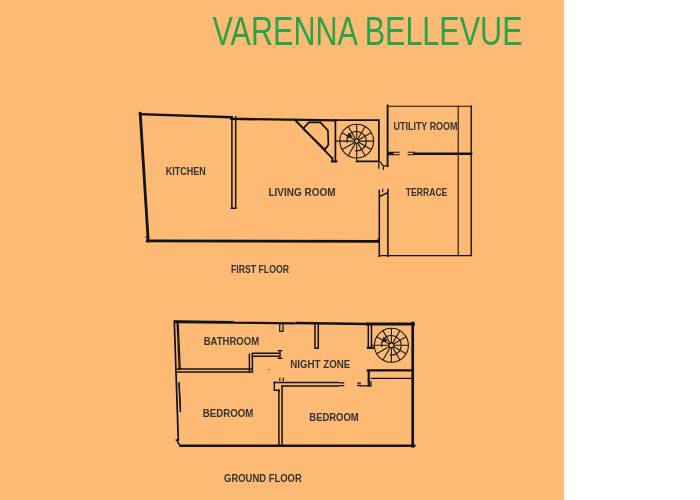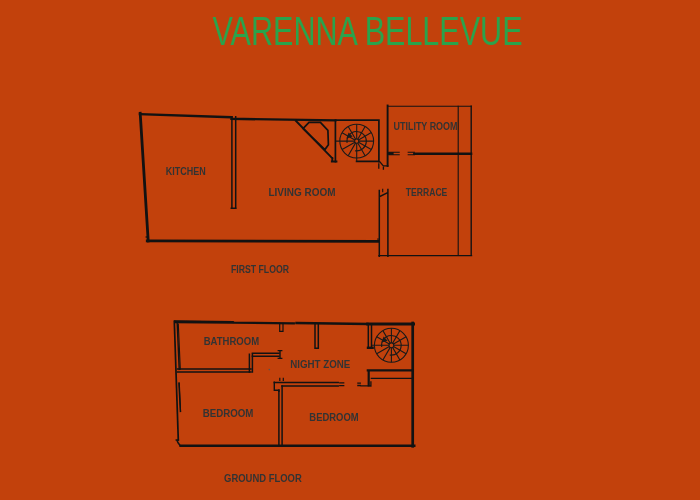--- a/index.html
+++ b/index.html
@@ -1,16 +1,16 @@
 <!DOCTYPE html>
 <html><head>
 <meta charset="utf-8">
 <style>
   html,body{margin:0;padding:0;background:#ffffff;}
-  #page{width:700px;height:500px;position:relative;background:#c2410c;overflow:hidden;}
+  #page{width:564px;height:500px;position:relative;background:#fdba74;overflow:hidden;}
   svg{position:absolute;top:0;left:0;}
   text{font-family:"Liberation Sans",sans-serif;fill:#333333;font-weight:bold;}
 </style>
 </head>
 <body>
 <div id="page">
 <svg width="700" height="500" viewBox="0 0 700 500">
 
 <text x="367.5" y="44.8" font-size="41" style="fill:#2aa34c;font-weight:400" text-anchor="middle" textLength="310" lengthAdjust="spacingAndGlyphs">VARENNA BELLEVUE</text>
 

